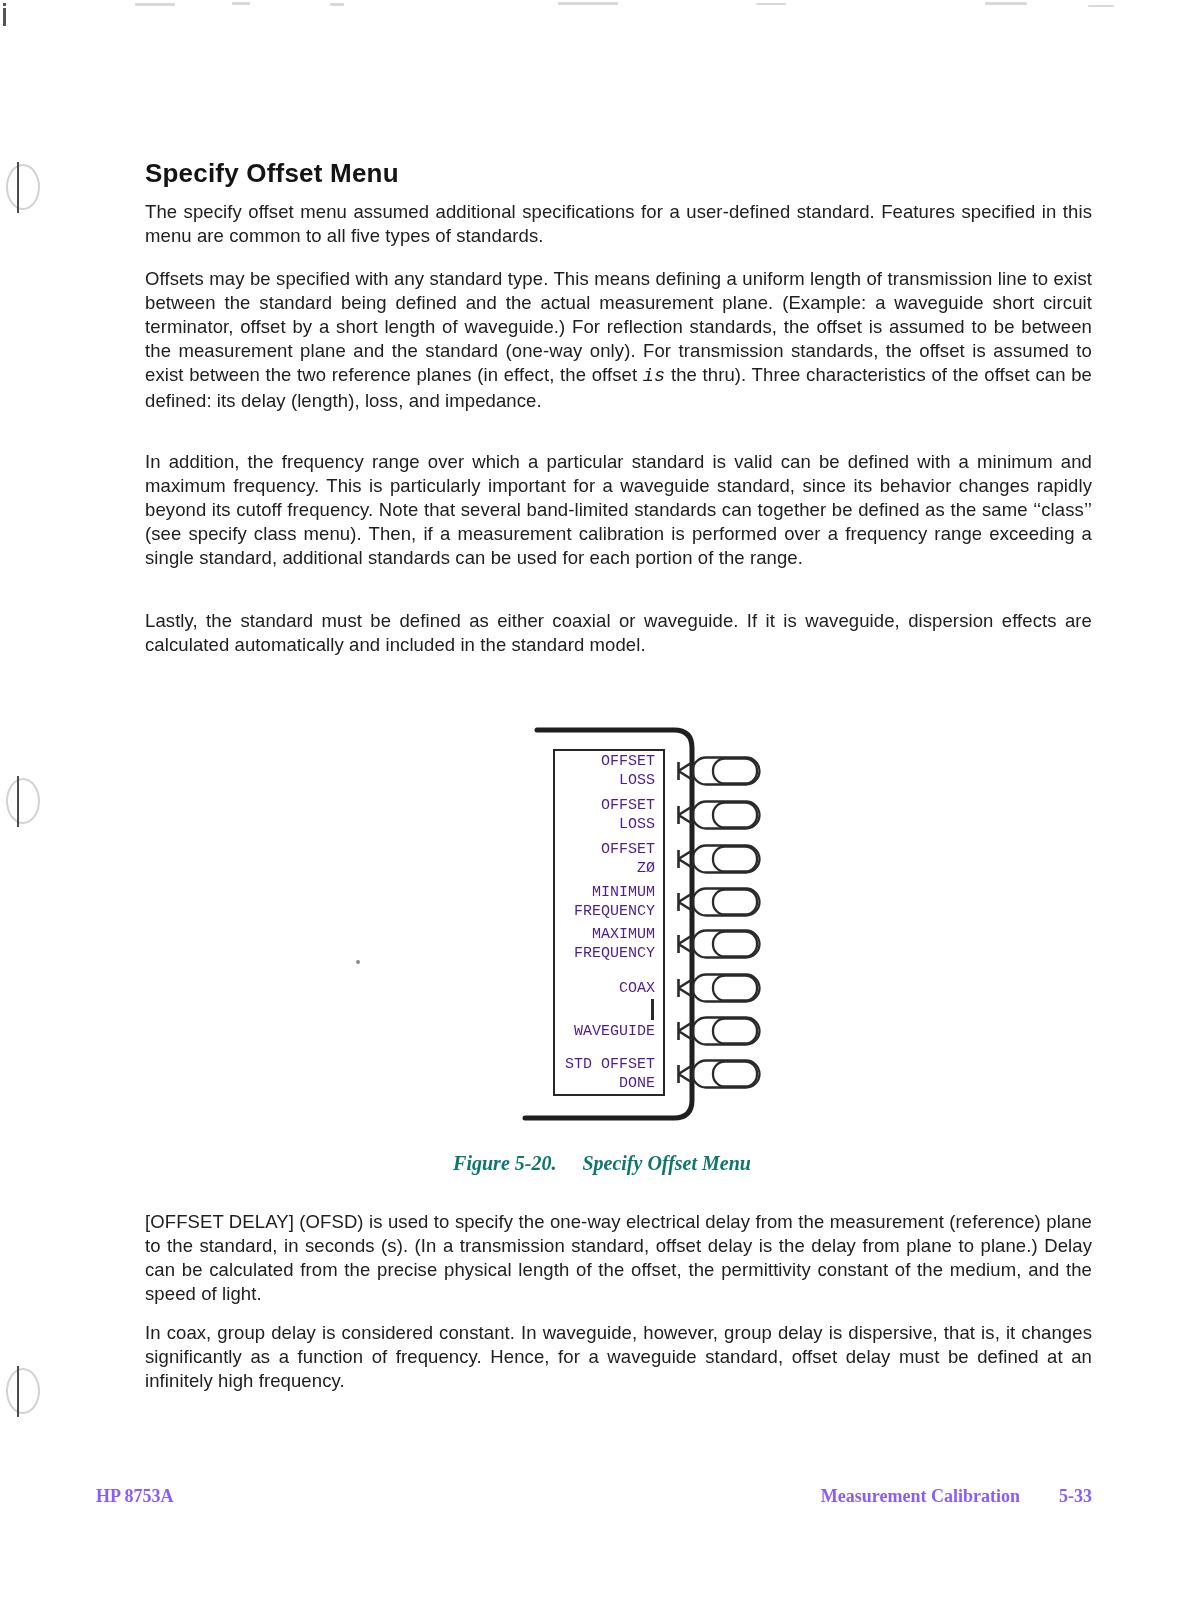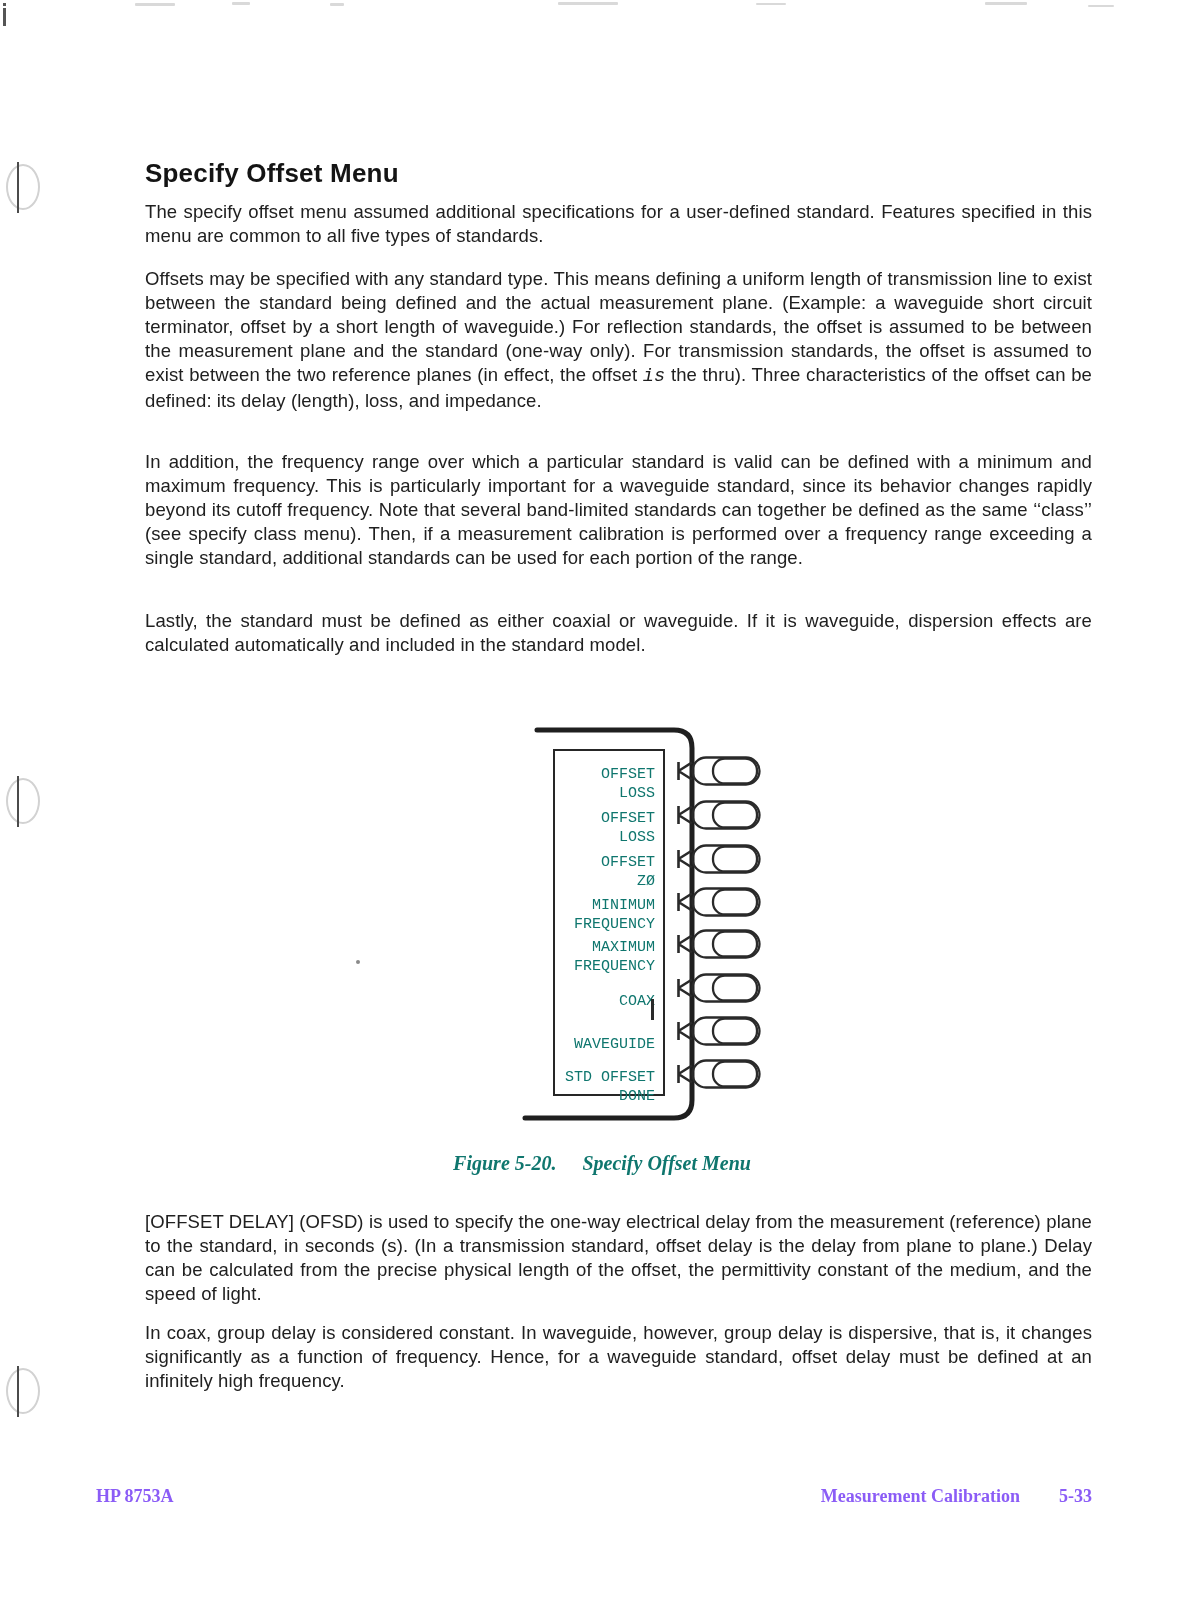--- a/index.html
+++ b/index.html
@@ -28,24 +28,24 @@
 
   
   .figure { position:absolute; left:0; top:0; }
   .bezel-svg { position:absolute; left:505px; top:715px; }
   .menu-box {
     position:absolute; left:553px; top:749px; width:112px; height:347px;
     border:2px solid #262626; box-sizing:border-box; background:transparent;
   }
   .sk-row { position:absolute; left:553px; width:214px; height:44px; }
   .sk-label {
-    position:absolute; left:0; top:13px; width:102px; height:44px;
+    position:absolute; left:0; top:0; width:102px; height:44px;
     display:flex; flex-direction:column; justify-content:center;
     text-align:right; font-family:"Liberation Mono","DejaVu Sans Mono",monospace;
-    font-size:15px; line-height:19px; color:#0f766e; white-space:pre;
+    font-size:15px; line-height:19px; color:#4c1d95; white-space:pre;
   }
   .sk-label span:empty { display:none; }
   .sk-svg { position:absolute; left:117px; top:4px; }
   .connector { position:absolute; left:651px; top:999px; width:2.5px; height:21px; background:#2a2a2a; }
   .fig-dot { position:absolute; left:356px; top:960px; width:4px; height:4px; border-radius:50%; background:#8a8a8a; }
 
   .caption {
     position:absolute; left:0; top:1152px; width:1204px; text-align:center;
     font-family:"Liberation Serif", serif; font-size:20px; font-weight:bold; font-style:italic;
     color:#0f766e;

